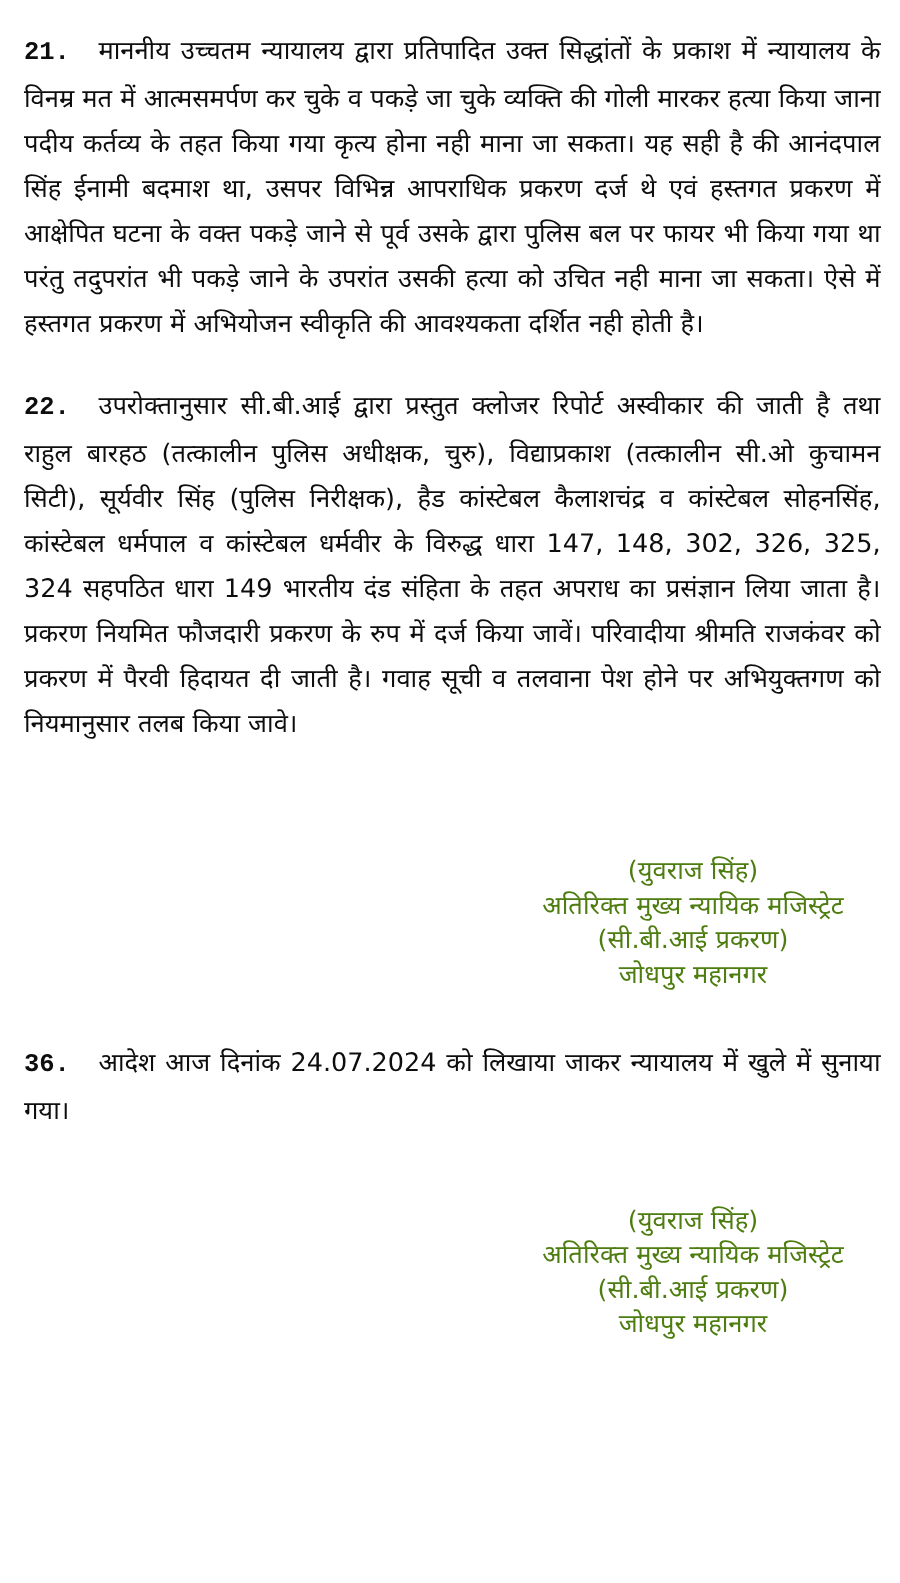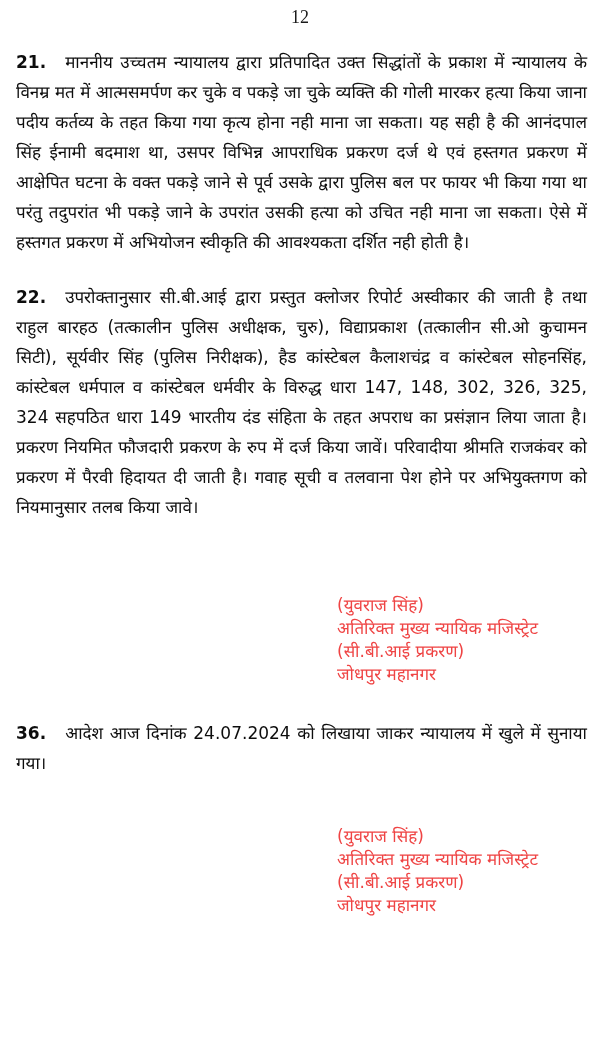--- a/index.html
+++ b/index.html
@@ -39,39 +39,39 @@
     font-size: 17px;
     line-height: 30px;
     color: #0d0d0d;
   }
   .para-21 { margin-top: 19px; }
   .para-22 { margin-top: 25px; }
   .para-23 { margin-top: 32px; }
   .para-num {
     font-weight: bold;
     margin-right: 19px;
+    font-family: Liberation Mono, monospace;
   }
   .sig-block {
     width: 250px;
     margin-left: auto;
     margin-right: 0px;
-    text-align: left;
+    text-align: center;
     font-size: 17px;
     line-height: 23px;
-    color: #ef4444;
+    color: #4d7c0f;
   }
   .sig-1 { margin-top: 72px; }
   .sig-2 { margin-top: 47px; }
 </style>
 </head>
 <body>
 
 <div class="page">
 
-  <div class="page-number">12</div>
 
 
   <div class="body-text">
 
     <p class="para para-21"><span class="para-num">21.</span><span>माननीय उच्चतम न्यायालय द्वारा प्रतिपादित उक्त सिद्धांतों के प्रकाश में न्यायालय के विनम्र मत में आत्मसमर्पण कर चुके व पकड़े जा चुके व्यक्ति की गोली मारकर हत्या किया जाना पदीय कर्तव्य के तहत किया गया कृत्य होना नही माना जा सकता। यह सही है की आनंदपाल सिंह ईनामी बदमाश था, उसपर विभिन्न आपराधिक प्रकरण दर्ज थे एवं हस्तगत प्रकरण में आक्षेपित घटना के वक्त पकड़े जाने से पूर्व उसके द्वारा पुलिस बल पर फायर भी किया गया था परंतु तदुपरांत भी पकड़े जाने के उपरांत उसकी हत्या को उचित नही माना जा सकता। ऐसे में हस्तगत प्रकरण में अभियोजन स्वीकृति की आवश्यकता दर्शित नही होती है।</span></p>
 
     <p class="para para-22"><span class="para-num">22.</span><span>उपरोक्तानुसार सी.बी.आई द्वारा प्रस्तुत क्लोजर रिपोर्ट अस्वीकार की जाती है तथा राहुल बारहठ (तत्कालीन पुलिस अधीक्षक, चुरु), विद्याप्रकाश (तत्कालीन सी.ओ कुचामन सिटी), सूर्यवीर सिंह (पुलिस निरीक्षक), हैड कांस्टेबल कैलाशचंद्र व कांस्टेबल सोहनसिंह, कांस्टेबल धर्मपाल व कांस्टेबल धर्मवीर के विरुद्ध धारा 147, 148, 302, 326, 325, 324 सहपठित धारा 149 भारतीय दंड संहिता के तहत अपराध का प्रसंज्ञान लिया जाता है। प्रकरण नियमित फौजदारी प्रकरण के रुप में दर्ज किया जावें। परिवादीया श्रीमति राजकंवर को प्रकरण में पैरवी हिदायत दी जाती है। गवाह सूची व तलवाना पेश होने पर अभियुक्तगण को नियमानुसार तलब किया जावे।</span></p>
 
     <div class="sig-block sig-1">
       <div>(युवराज सिंह)</div>

